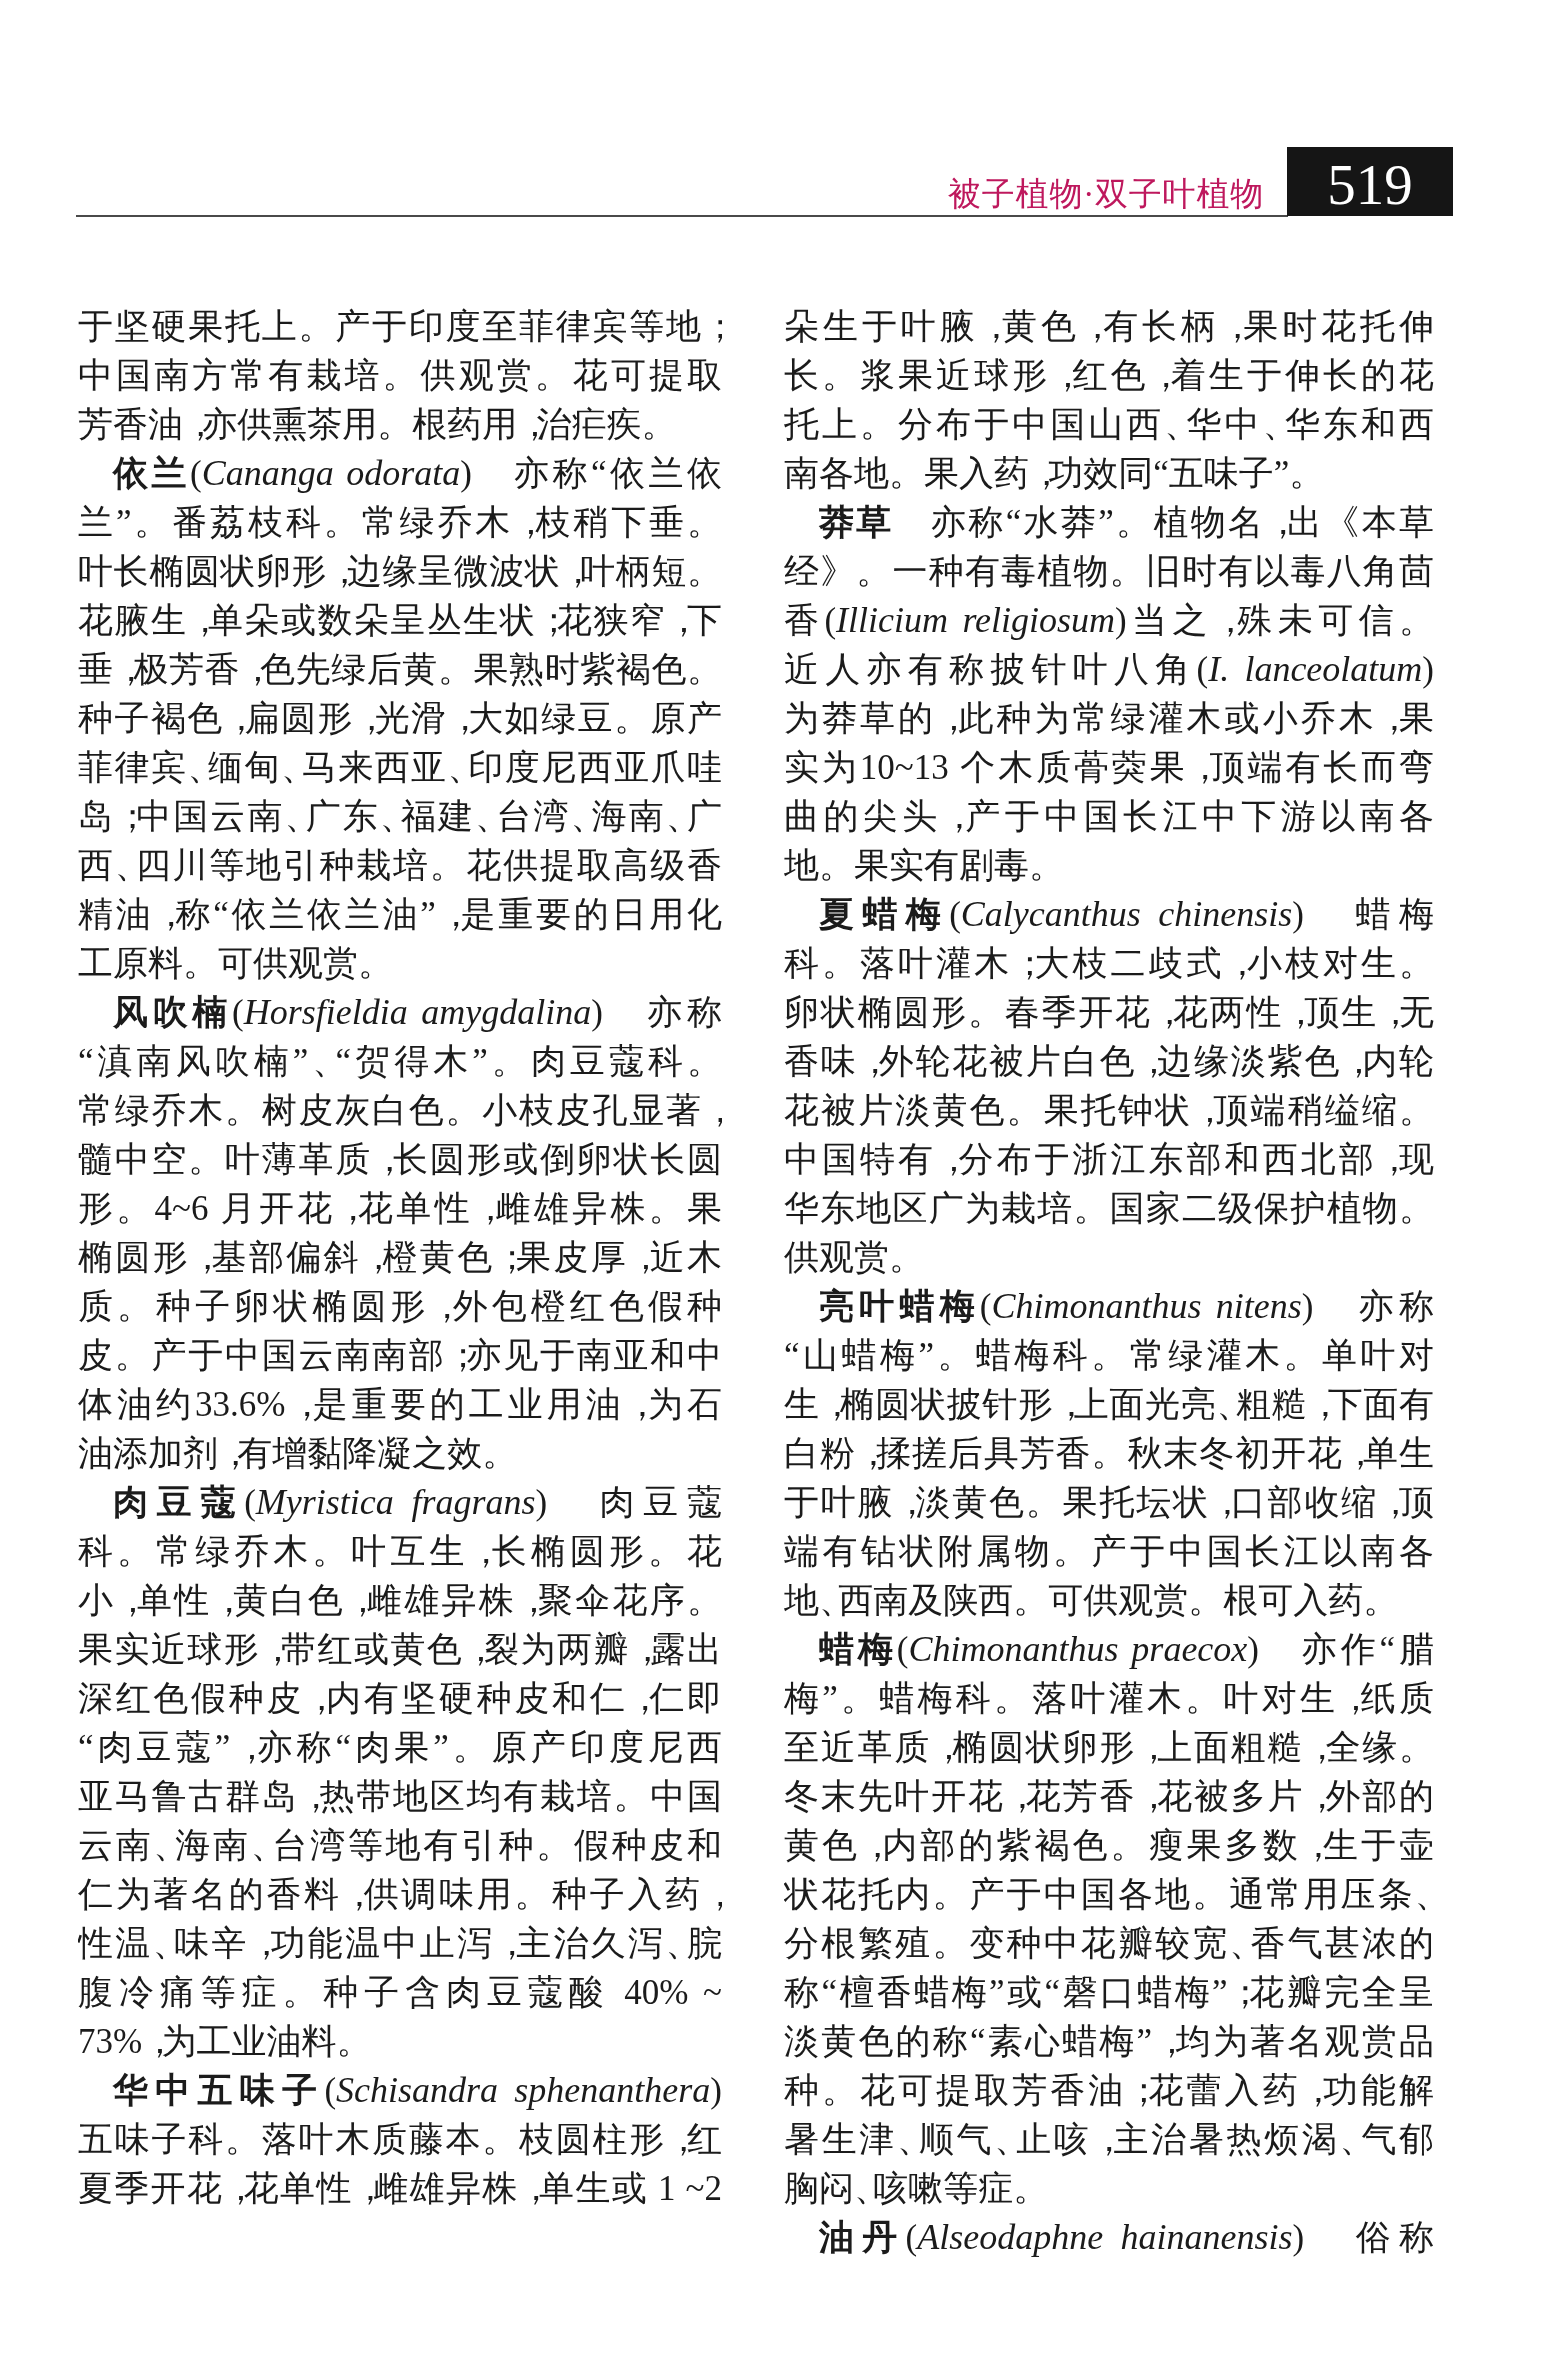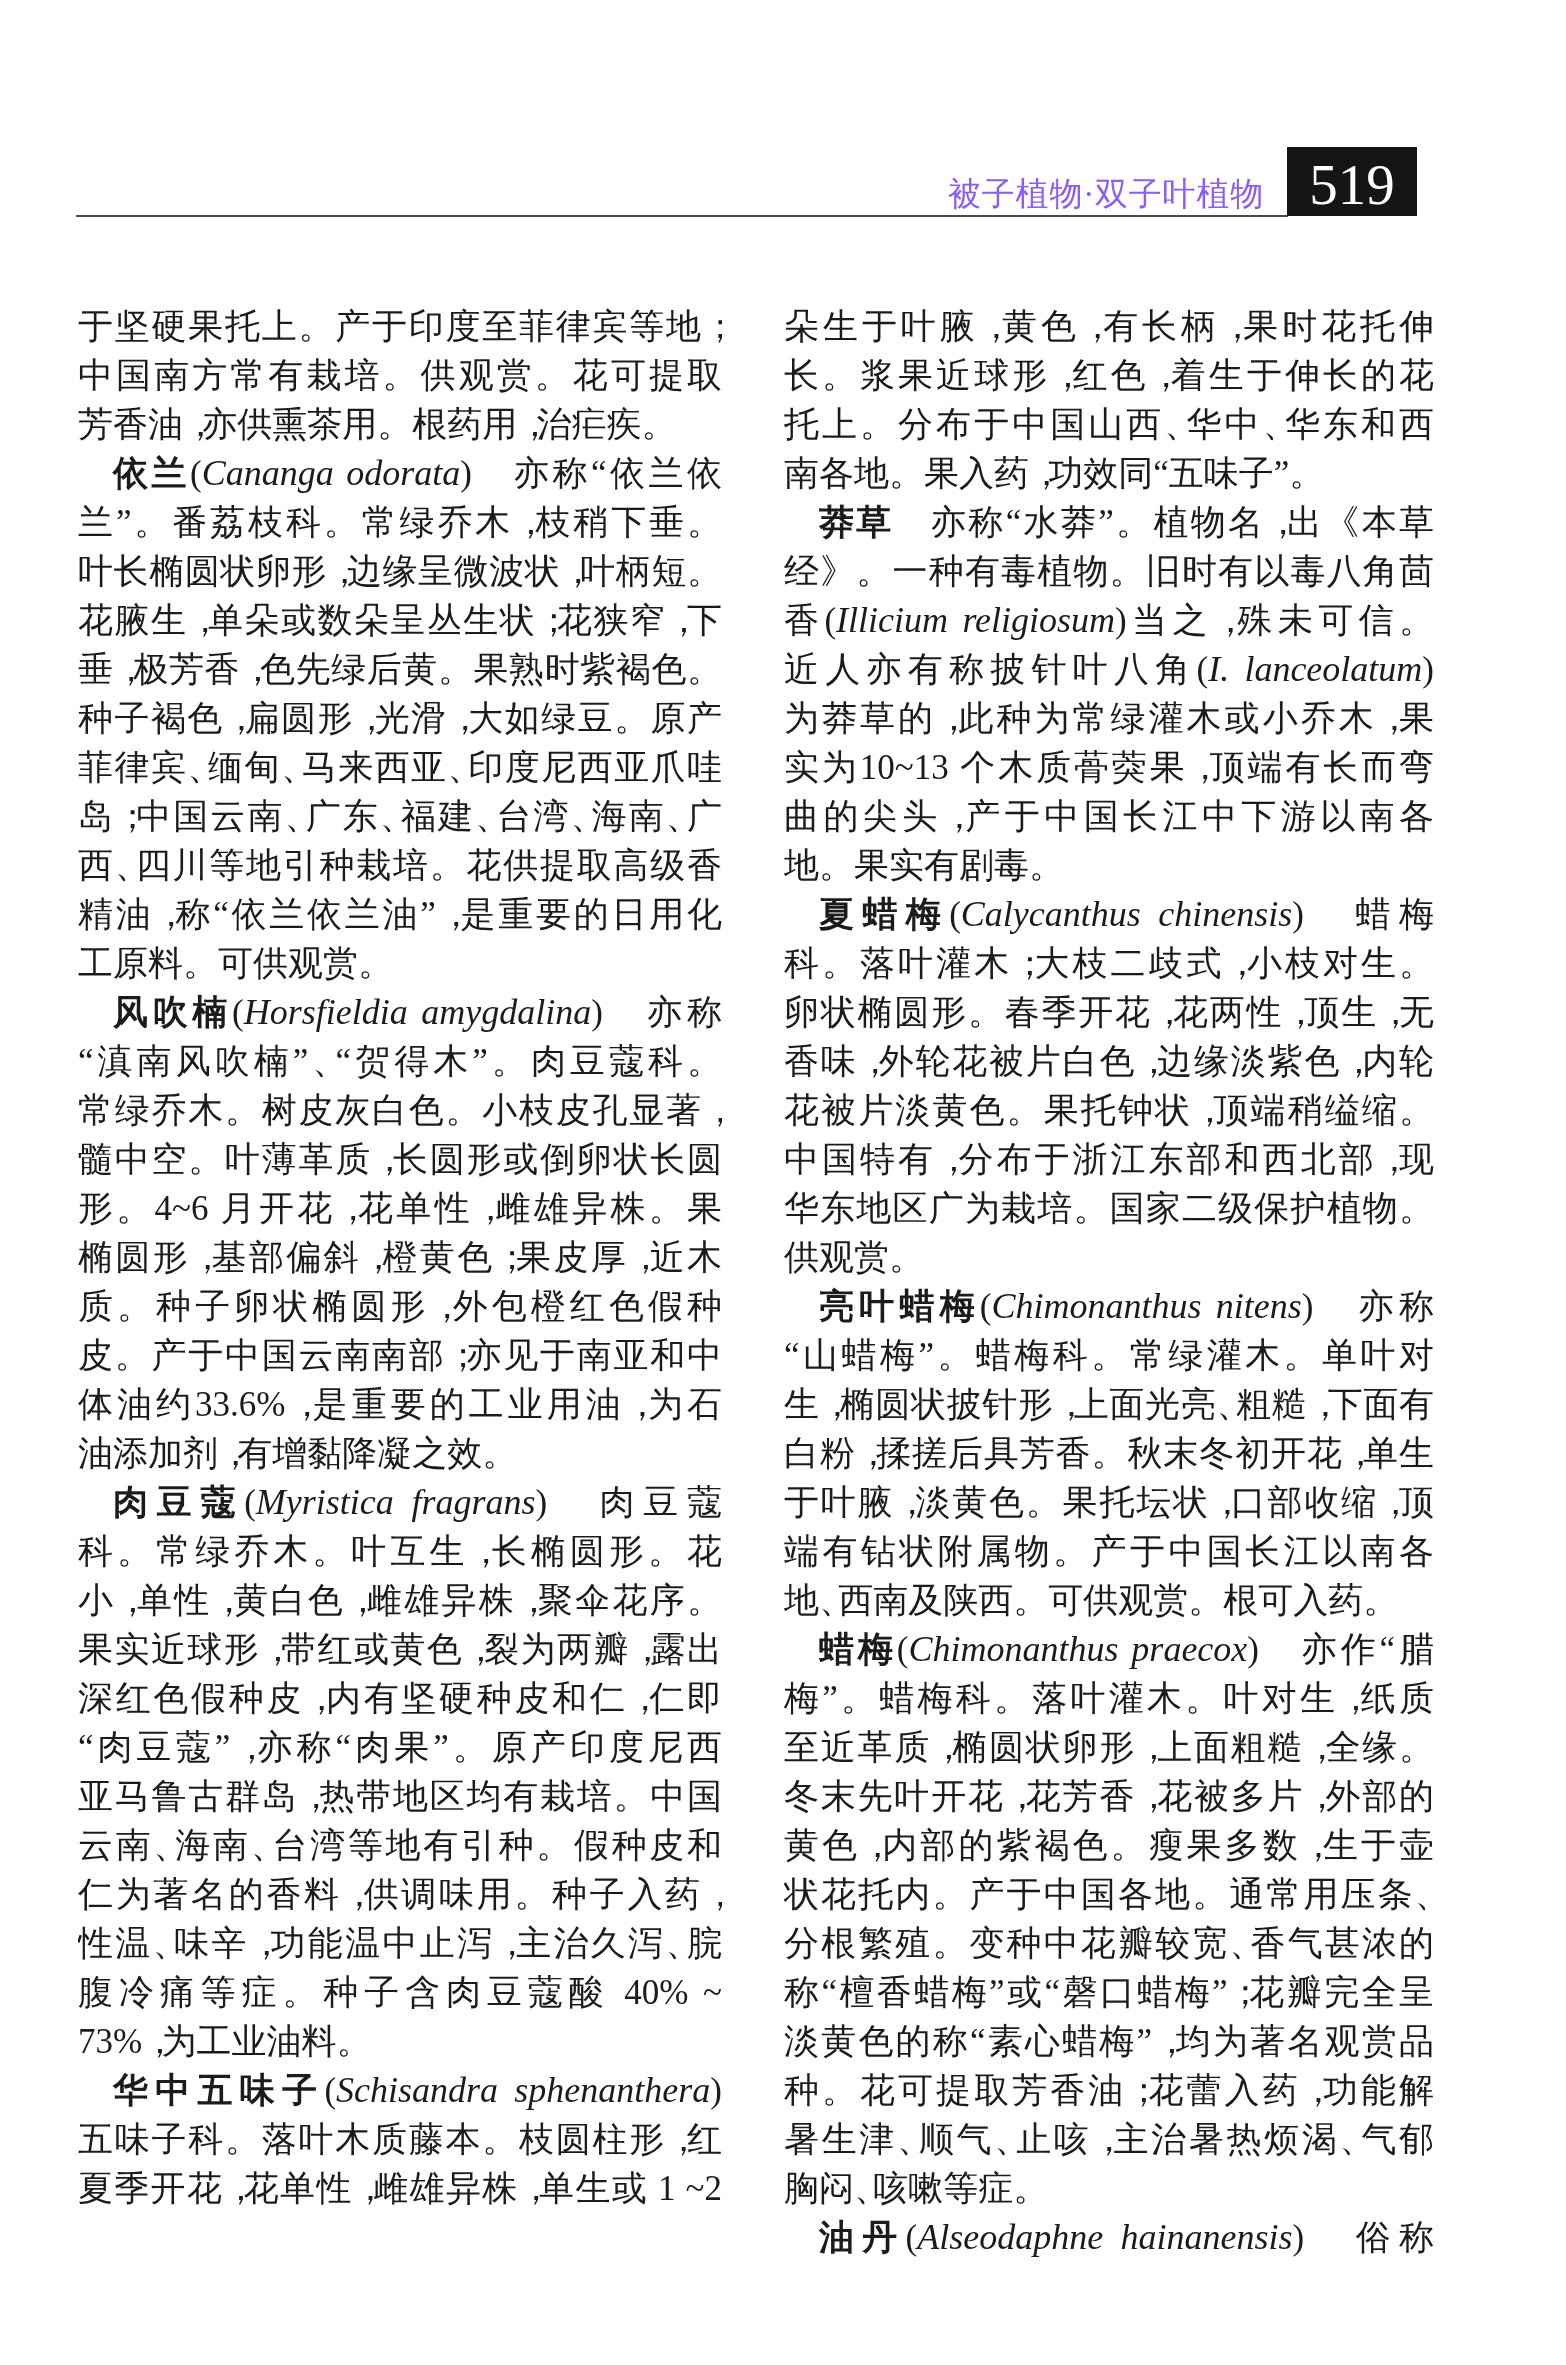--- a/index.html
+++ b/index.html
@@ -6,25 +6,25 @@
       --bg:#ffffff; --ink:#1b1b1b; --rule:#4a4a4a; --box:#151515; --box-ink:#ffffff;
     }
     html,body{margin:0;padding:0;background:var(--bg);}
     body{
       width:1566px;height:2366px;position:relative;overflow:hidden;
       font-family:"Liberation Serif","DejaVu Serif",serif;color:var(--ink);
     }
     
     .running-title{
       position:absolute;right:302px;top:174px;
-      font-size:33px;line-height:41px;letter-spacing:0.8px;color:#8b5cf6;white-space:nowrap;
+      font-size:33px;line-height:41px;letter-spacing:0.8px;color:#be185d;white-space:nowrap;
       font-family:"Liberation Serif","DejaVu Serif",serif;
     }
     .header-rule{position:absolute;left:76px;top:215px;width:1212px;height:2.3px;background:var(--rule);}
-    .page-box{position:absolute;left:1287px;top:147px;width:130px;height:69px;background:var(--box);}
+    .page-box{position:absolute;left:1287px;top:147px;width:166px;height:69px;background:var(--box);}
     .page-num{
       display:block;text-align:center;color:var(--box-ink);
       font-family:"Liberation Serif",serif;font-size:57px;line-height:63px;padding-top:6px;
     }
     
     .col{position:absolute;top:265px;margin-top:37px;}
     .col-left{left:78px;width:644px;}
     .col-right{left:784px;width:650px;}
     .line{
       height:49px;line-height:49px;font-size:35px;

